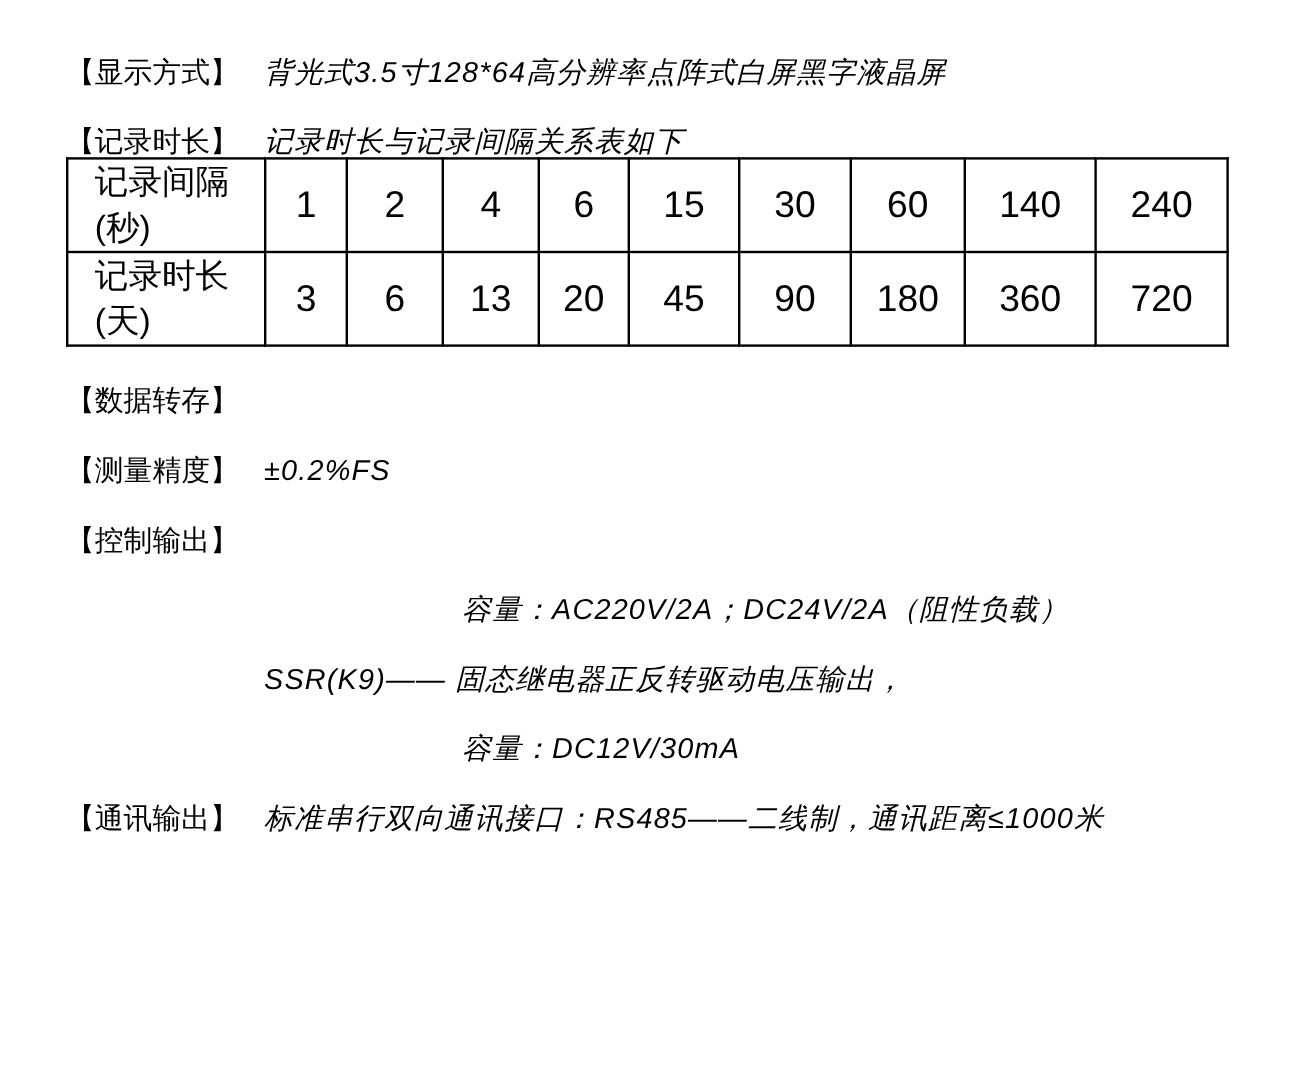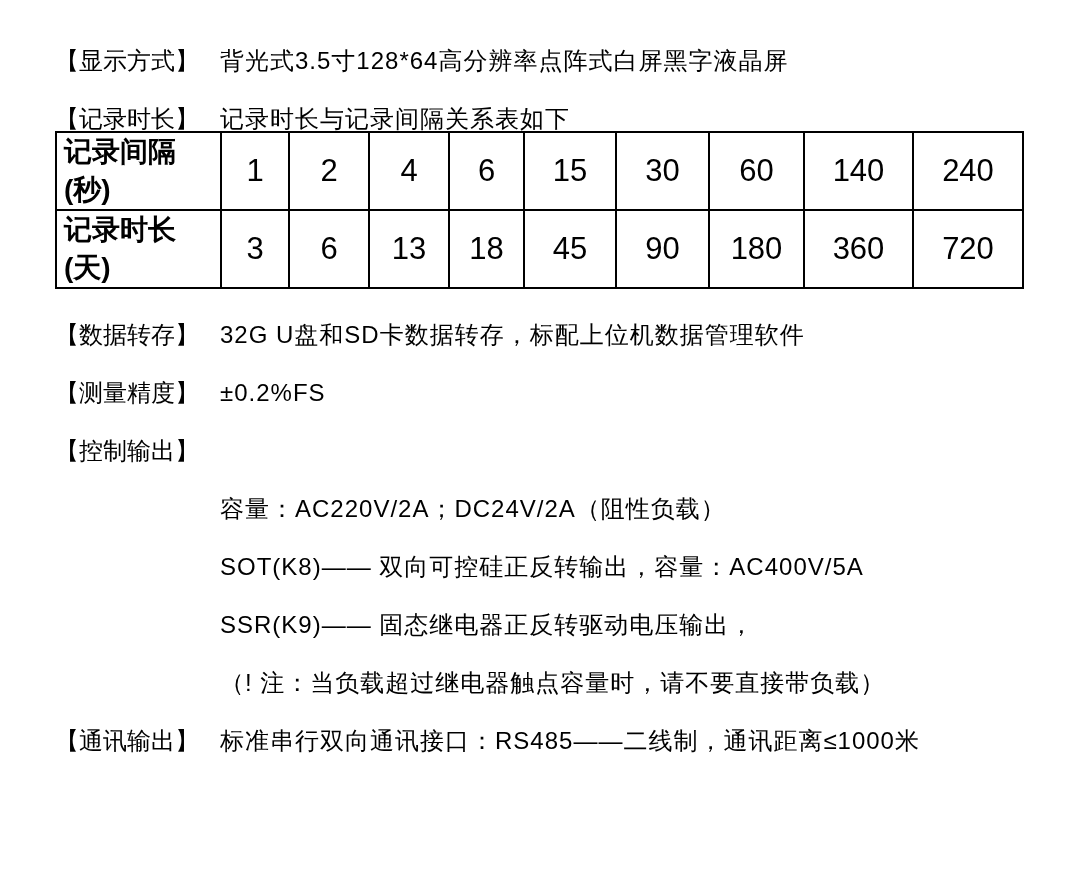--- a/index.html
+++ b/index.html
@@ -28,42 +28,43 @@
   }
   .spec-label {
     flex: 0 0 165px;
     width: 165px;
     white-space: pre;
     letter-spacing: 0px;
   }
   .spec-content {
     letter-spacing: 1px;
     white-space: pre;
+    font-style: italic;
   }
   .indent2 .spec-content {
+    margin-left: 165px;
   }
   table.record-table {
     border-collapse: collapse;
     table-layout: fixed;
     width: 967px;
     height: 114px;
   }
   table.record-table td {
     border: 2px solid #000000;
     text-align: center;
     font-size: 31px;
     padding: 0;
     height: 55px;
   }
   table.record-table td.head-cell {
     text-align: left;
-    padding-left: 7px;
+    padding-left: 22px;
     font-size: 28px;
     letter-spacing: 0px;
-    font-weight: bold;
   }
 </style>
 </head>
 <body>
 
 <div class="doc">
 
   <div class="spec-row">
     <span class="spec-label">【显示方式】</span>
     <span class="spec-content">背光式3.5寸128*64高分辨率点阵式白屏黑字液晶屏</span>
@@ -97,55 +98,50 @@
         <td>30</td>
         <td>60</td>
         <td>140</td>
         <td>240</td>
       </tr>
       <tr>
         <td class="head-cell">记录时长(天)</td>
         <td>3</td>
         <td>6</td>
         <td>13</td>
-        <td>18</td>
+        <td>20</td>
         <td>45</td>
         <td>90</td>
         <td>180</td>
         <td>360</td>
         <td>720</td>
       </tr>
     </tbody>
   </table>
 
   <div class="spec-row">
     <span class="spec-label">【数据转存】</span>
-    <span class="spec-content">32G U盘和SD卡数据转存，标配上位机数据管理软件</span>
   </div>
   <div class="spec-row">
     <span class="spec-label">【测量精度】</span>
     <span class="spec-content">±0.2%FS</span>
   </div>
   <div class="spec-row">
     <span class="spec-label">【控制输出】</span>
   </div>
   <div class="spec-row indent2">
     <span class="spec-label"></span>
     <span class="spec-content">容量：AC220V/2A；DC24V/2A（阻性负载）</span>
   </div>
   <div class="spec-row">
     <span class="spec-label"></span>
-    <span class="spec-content">SOT(K8)—— 双向可控硅正反转输出，容量：AC400V/5A</span>
-  </div>
-  <div class="spec-row">
-    <span class="spec-label"></span>
     <span class="spec-content">SSR(K9)—— 固态继电器正反转驱动电压输出，</span>
   </div>
-  <div class="spec-row">
+  <div class="spec-row indent2">
     <span class="spec-label"></span>
-    <span class="spec-content">（! 注：当负载超过继电器触点容量时，请不要直接带负载）</span>
+    <span class="spec-content">容量：DC12V/30mA</span>
   </div>
   <div class="spec-row">
     <span class="spec-label">【通讯输出】</span>
     <span class="spec-content">标准串行双向通讯接口：RS485——二线制，通讯距离≤1000米</span>
   </div>
 
 </div>
 
 </body></html>

